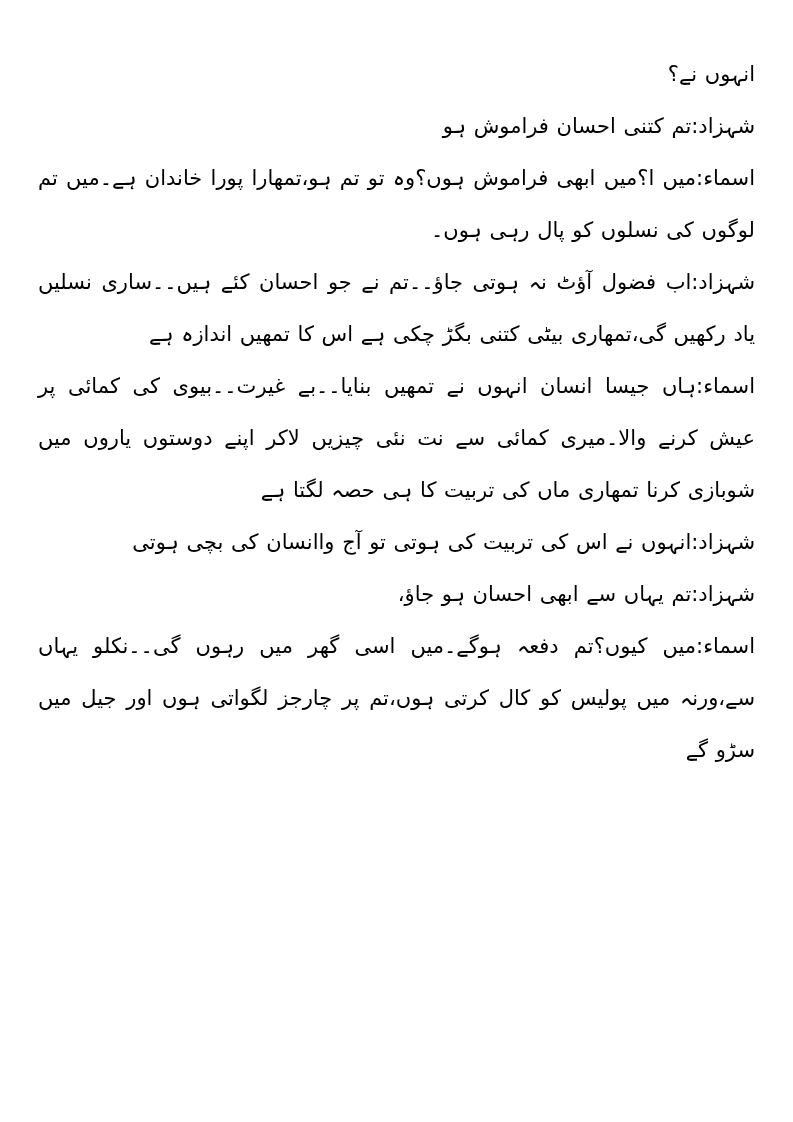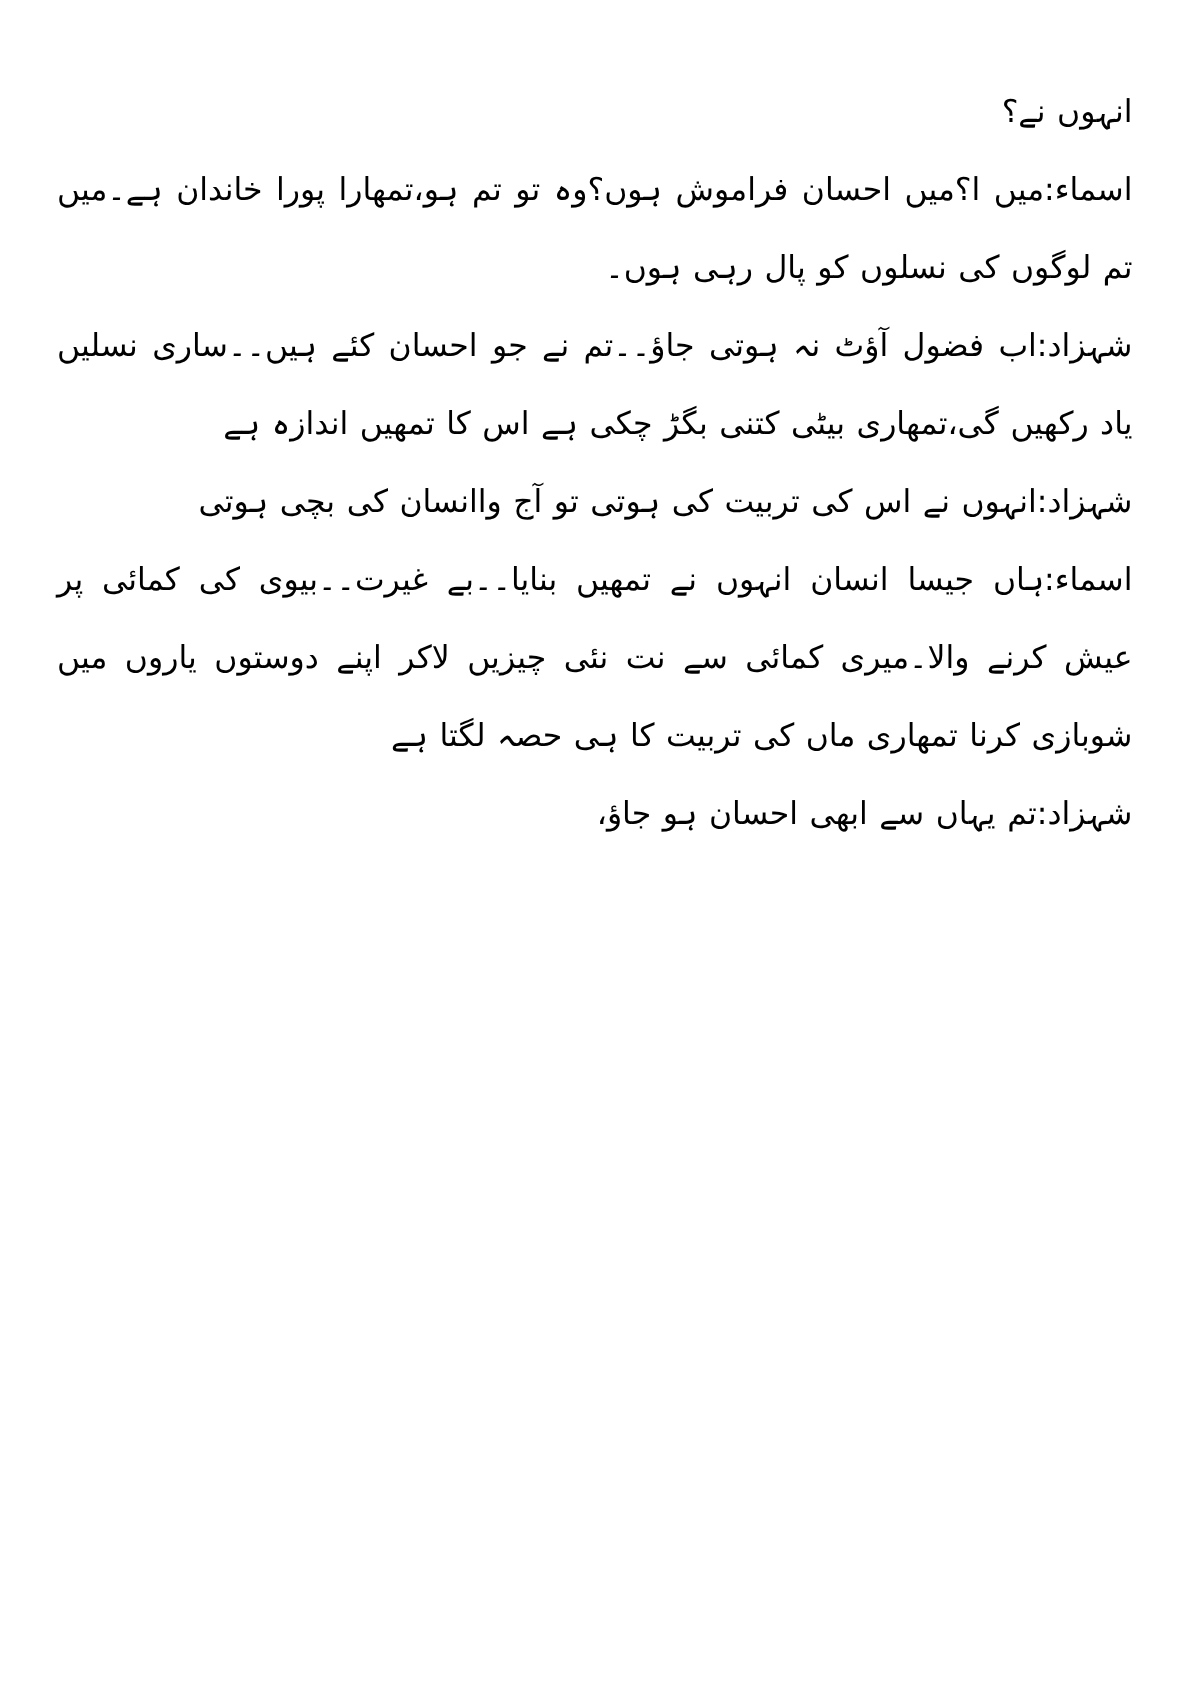--- a/index.html
+++ b/index.html
@@ -32,19 +32,21 @@
     
     word-spacing: 1px;
   }
 </style>
 </head>
 <body>
 
 <div class="page">
   <div class="dialogue">
     <p class="line">انہوں نے؟</p>
-    <p class="line">اسماء:میں ا؟میں احسان فراموش ہوں؟وہ تو تم ہو،تمھارا پورا خاندان ہے۔میں تم لوگوں کی نسلوں کو پال رہی ہوں۔</p>
+    <p class="line">شہزاد:تم کتنی احسان فراموش ہو</p>
+    <p class="line">اسماء:میں ا؟میں ابھی فراموش ہوں؟وہ تو تم ہو،تمھارا پورا خاندان ہے۔میں تم لوگوں کی نسلوں کو پال رہی ہوں۔</p>
     <p class="line">شہزاد:اب فضول آؤٹ نہ ہوتی جاؤ۔۔تم نے جو احسان کئے ہیں۔۔ساری نسلیں یاد رکھیں گی،تمھاری بیٹی کتنی بگڑ چکی ہے اس کا تمھیں اندازہ ہے</p>
+    <p class="line">اسماء:ہاں جیسا انسان انہوں نے تمھیں بنایا۔۔بے غیرت۔۔بیوی کی کمائی پر عیش کرنے والا۔میری کمائی سے نت نئی چیزیں لاکر اپنے دوستوں یاروں میں شوبازی کرنا تمھاری ماں کی تربیت کا ہی حصہ لگتا ہے</p>
     <p class="line">شہزاد:انہوں نے اس کی تربیت کی ہوتی تو آج واانسان کی بچی ہوتی</p>
-    <p class="line">اسماء:ہاں جیسا انسان انہوں نے تمھیں بنایا۔۔بے غیرت۔۔بیوی کی کمائی پر عیش کرنے والا۔میری کمائی سے نت نئی چیزیں لاکر اپنے دوستوں یاروں میں شوبازی کرنا تمھاری ماں کی تربیت کا ہی حصہ لگتا ہے</p>
     <p class="line">شہزاد:تم یہاں سے ابھی احسان ہو جاؤ،</p>
+    <p class="line">اسماء:میں کیوں؟تم دفعہ ہوگے۔میں اسی گھر میں رہوں گی۔۔نکلو یہاں سے،ورنہ میں پولیس کو کال کرتی ہوں،تم پر چارجز لگواتی ہوں اور جیل میں سڑو گے</p>
   </div>
 </div>
 
 </body></html>

